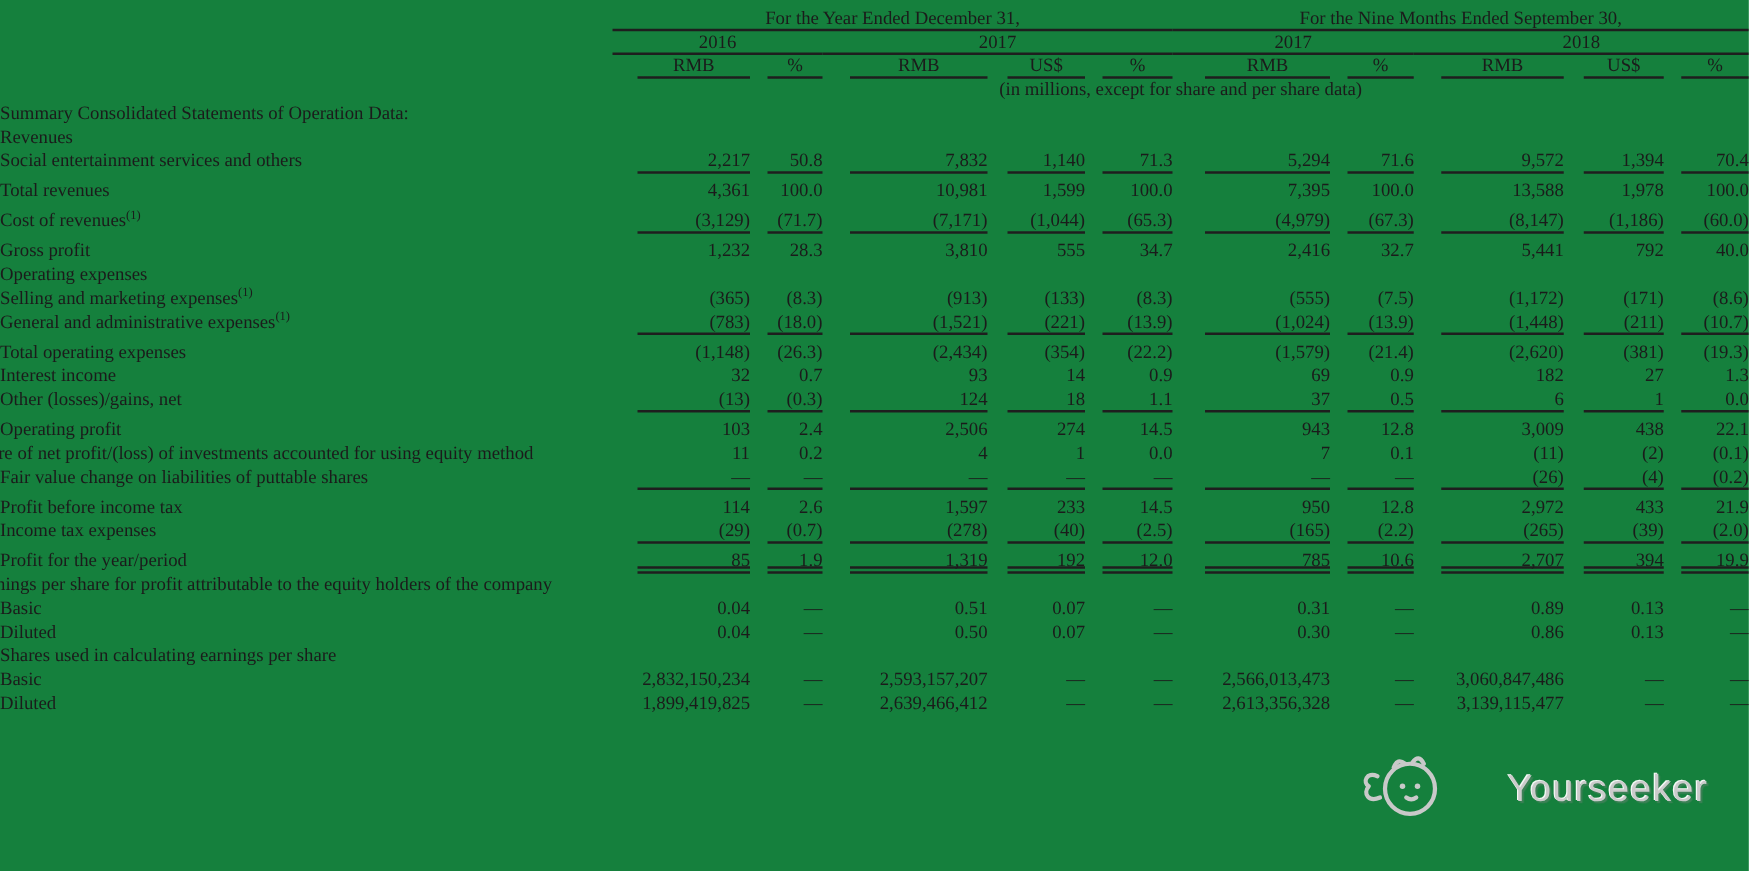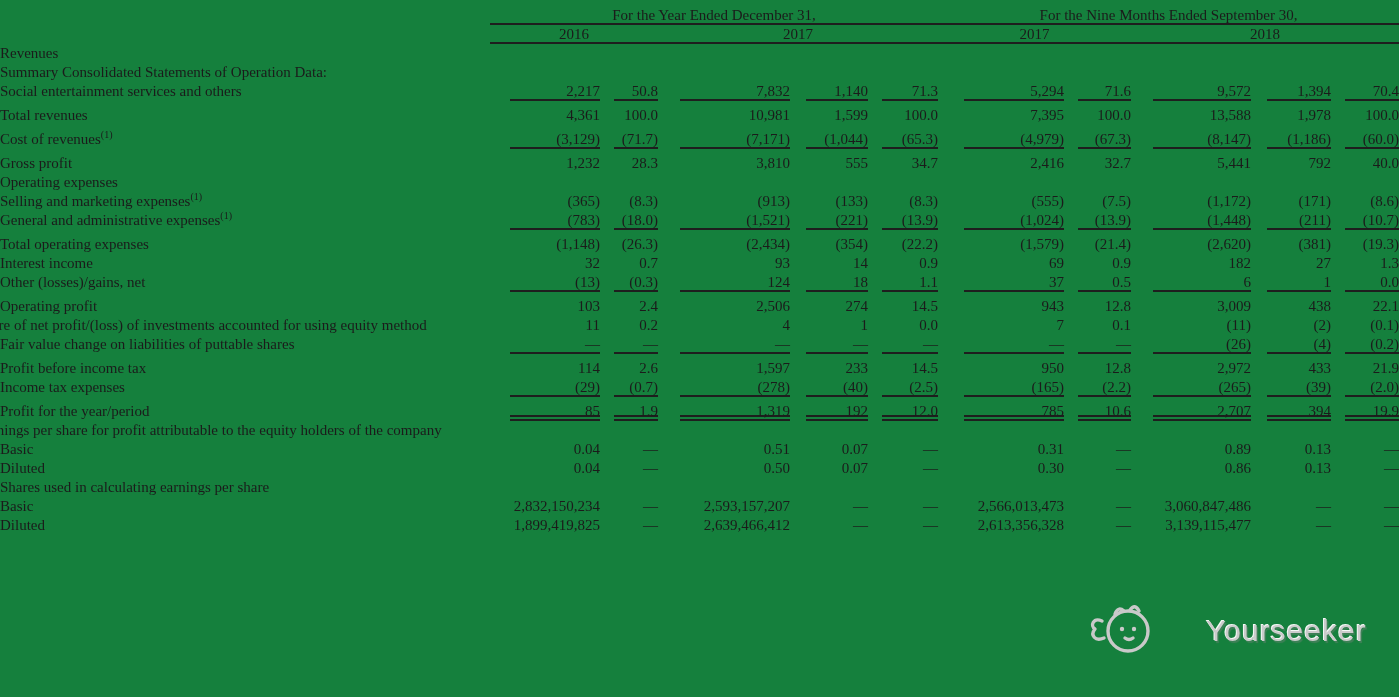--- a/index.html
+++ b/index.html
@@ -117,37 +117,54 @@
         <th colspan="5" class="grp g1 ru1">For the Year Ended December 31,</th>
         <th colspan="5" class="grp g2 ru1">For the Nine Months Ended September 30,</th>
       </tr>
       <tr>
         <td></td>
         <th colspan="2" class="yr y1 ru1">2016</th>
         <th colspan="3" class="yr y2 ru1">2017</th>
         <th colspan="2" class="yr y3 ru1">2017</th>
         <th colspan="3" class="yr y4 ru1">2018</th>
       </tr>
+      <tr class="cols10">
+        <td></td>
+        <th class="colh ru1">RMB</th>
+        <th class="colh ru1">%</th>
+        <th class="colh ru1">RMB</th>
+        <th class="colh ru1">US$</th>
+        <th class="colh ru1">%</th>
+        <th class="colh ru1">RMB</th>
+        <th class="colh ru1">%</th>
+        <th class="colh ru1">RMB</th>
+        <th class="colh ru1">US$</th>
+        <th class="colh ru1">%</th>
+      </tr>
+      <tr>
+        <td></td>
+        <td colspan="10" class="note">(in millions, except for share and per share data)</td>
+      </tr>
     </thead>
     <tbody>
         <tr class="cols10">
+          <td class="label b">Summary Consolidated Statements of Operation Data:</td>
+          <td class="num b"></td>
+          <td class="num b"></td>
+          <td class="num b"></td>
+          <td class="num b"></td>
+          <td class="num b"></td>
+          <td class="num b"></td>
+          <td class="num b"></td>
+          <td class="num b"></td>
+          <td class="num b"></td>
+          <td class="num b"></td>
+        </tr>
+        <tr class="cols10">
           <td class="label b">Revenues</td>
-          <td class="num b"></td>
-          <td class="num b"></td>
-          <td class="num b"></td>
-          <td class="num b"></td>
-          <td class="num b"></td>
-          <td class="num b"></td>
-          <td class="num b"></td>
-          <td class="num b"></td>
-          <td class="num b"></td>
-          <td class="num b"></td>
-        </tr>
-        <tr class="cols10">
-          <td class="label b">Summary Consolidated Statements of Operation Data:</td>
           <td class="num b"></td>
           <td class="num b"></td>
           <td class="num b"></td>
           <td class="num b"></td>
           <td class="num b"></td>
           <td class="num b"></td>
           <td class="num b"></td>
           <td class="num b"></td>
           <td class="num b"></td>
           <td class="num b"></td>

